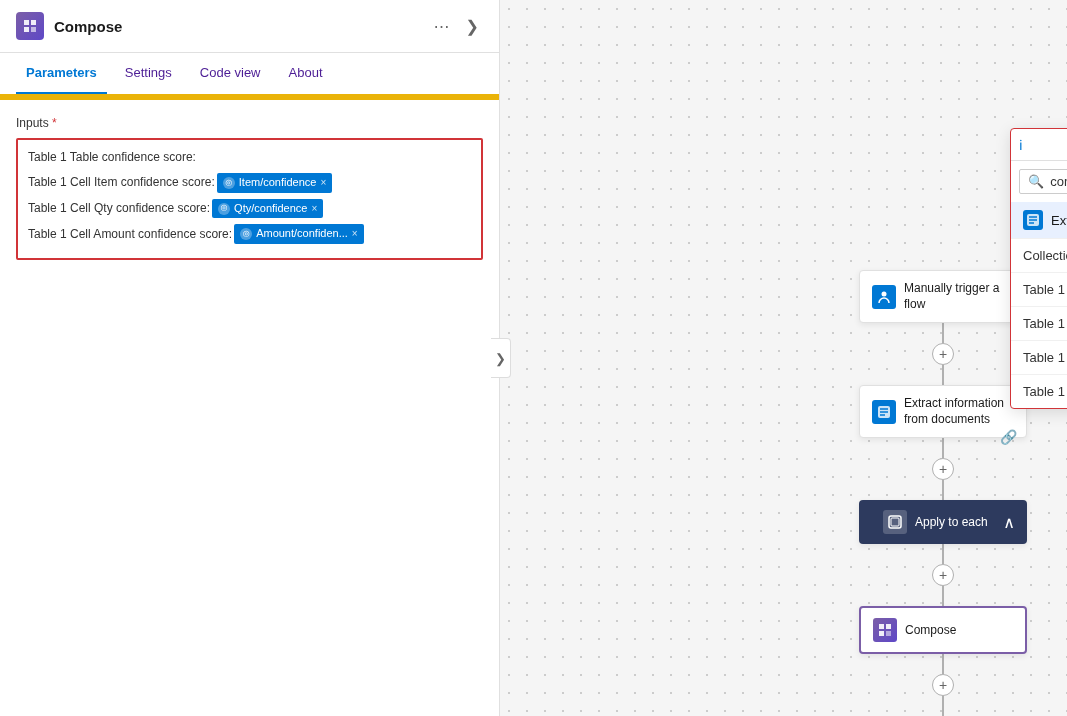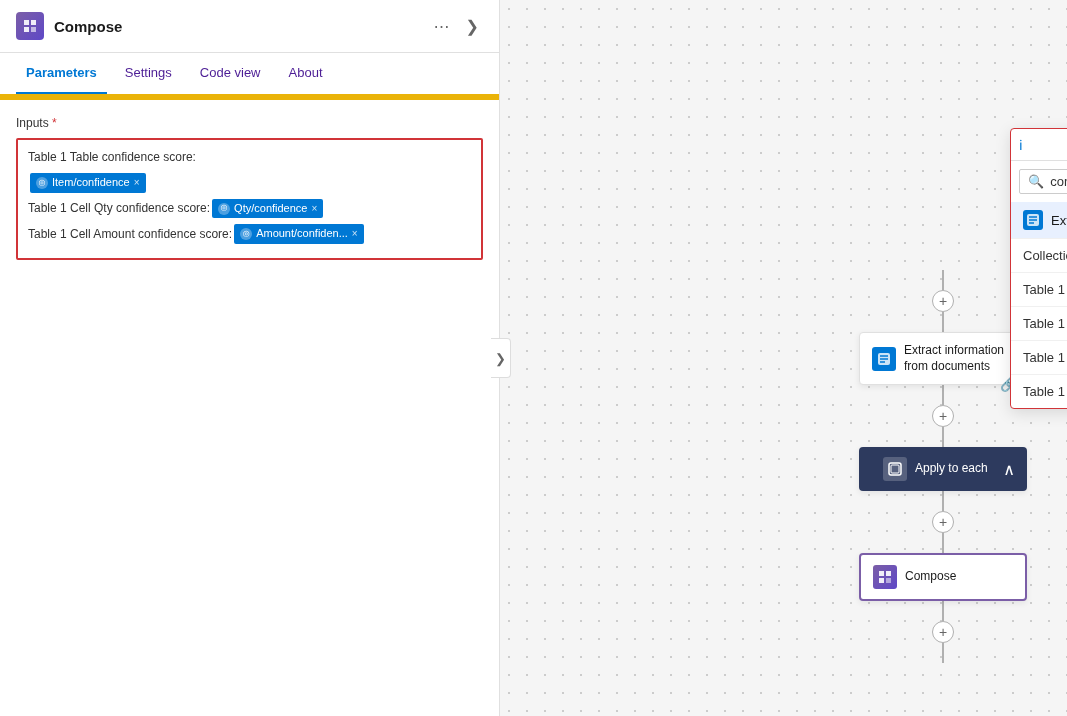--- a/index.html
+++ b/index.html
@@ -382,20 +382,21 @@
     <div class="field-label">
       <span>Inputs</span><span class="required"> *</span>
     </div>
     <div class="inputs-box">
 
       <div class="input-row">
         <span>Table 1 Table confidence score:</span>
       </div>
 
       <div class="input-row">
+        <span>Table 1 Cell Item confidence score:</span>
         <span class="token-chip">
           <span class="chip-icon">◎</span>
           <span>Item/confidence</span>
           <span class="chip-close">×</span>
         </span>
       </div>
 
       <div class="input-row">
         <span>Table 1 Cell Qty confidence score:</span>
         <span class="token-chip">
@@ -446,20 +447,29 @@
 
     <div class="dropdown-item">Collection confidence score</div>
     <div class="dropdown-item">Table 1 confidence score</div>
     <div class="dropdown-item">Table 1 Item value confidence score</div>
     <div class="dropdown-item">Table 1 Amount value confidence score</div>
     <div class="dropdown-item">Table 1 Qty value confidence score</div>
   </div>
 
   <div class="flow-container">
 
+    <div class="flow-node">
+      <div class="node-icon blue">
+        <svg width="14" height="14" viewBox="0 0 14 14" fill="white">
+          <circle cx="7" cy="4" r="2.5"></circle>
+          <path d="M2 13c0-2.76 2.24-5 5-5s5 2.24 5 5" stroke="white" stroke-width="1.5" fill="none"></path>
+        </svg>
+      </div>
+      <span class="node-label">Manually trigger a flow</span>
+    </div>
 
     <div class="connector">
       <div class="connector-line"></div>
       <div class="connector-plus">+</div>
       <div class="connector-line"></div>
     </div>
 
     <div class="flow-node" style="position:relative;">
       <div class="node-icon blue">
         <svg width="14" height="14" viewBox="0 0 14 14" fill="none">

